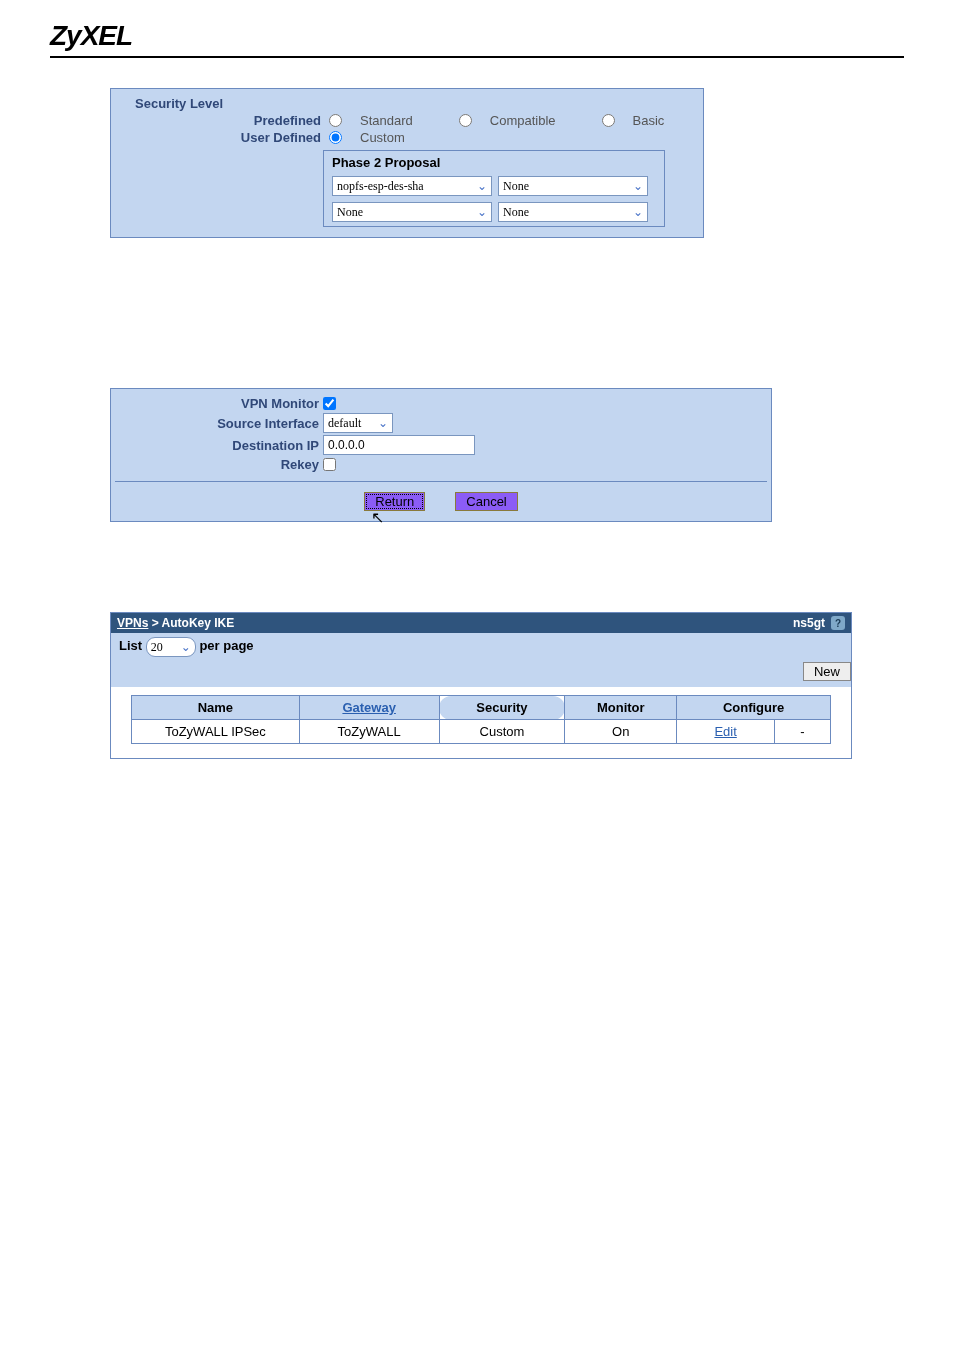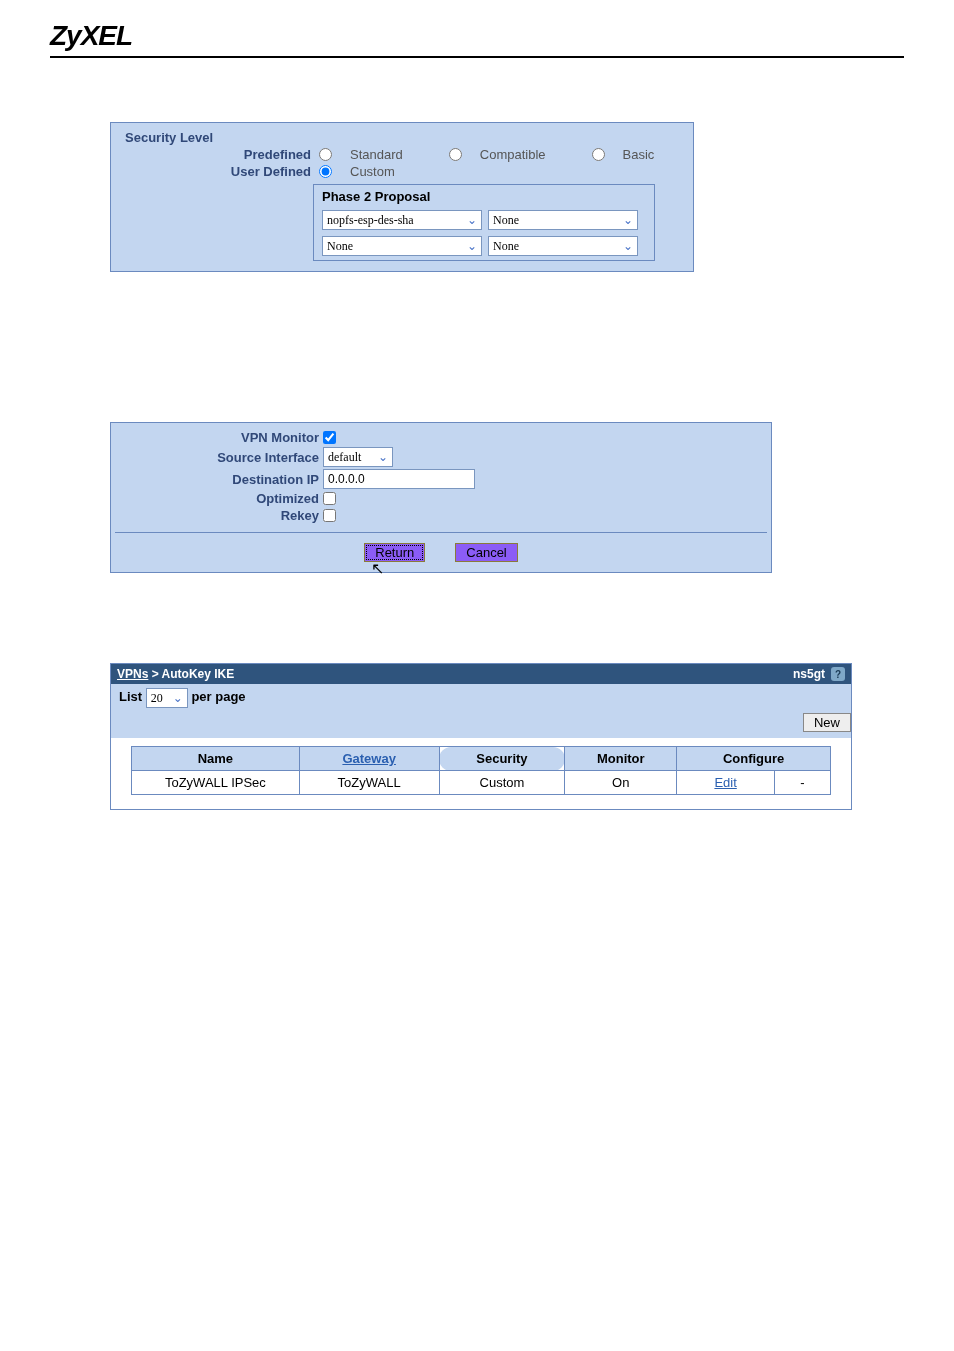--- a/index.html
+++ b/index.html
@@ -29,23 +29,22 @@
   }
   
   .panel {
     border: 1px solid #6b8abf;
     background: #c3d6f0;
     font-size: 13px;
   }
   .sec1 {
     width: 580px;
     margin-left: 60px;
-    padding: 6px 0 10px 2px;
+    padding: 6px 0 10px 12px;
     position: relative;
-    margin-top: 34px;
   }
   .sec1-row {
     display: flex;
     align-items: center;
     padding: 1px 8px;
   }
   .sec1-label {
     width: 190px;
     text-align: right;
     font-weight: bold;
@@ -277,24 +276,20 @@
       <div class="fake-select" style="width:70px;">
         <span>default</span>
         <span class="arrow">⌄</span>
       </div>
     </div>
     <div class="sec2-row">
       <div class="sec2-label">Destination IP</div>
       <input class="text-input" style="width: 152px;" value="0.0.0.0">
     </div>
     <div class="sec2-row">
-      <div class="sec2-label">Optimized</div>
-      <input type="checkbox" style="">
-    </div>
-    <div class="sec2-row">
       <div class="sec2-label">Rekey</div>
       <input type="checkbox" style="">
     </div>
     <hr class="sec2-divider">
     <div class="btn-row">
       <button class="btn btn-focus">Return</button>
       <button class="btn">Cancel</button>
       <span class="cursor-img">↖</span>
     </div>
   </div>
@@ -306,21 +301,21 @@
         <span> &gt; </span>
         <span>AutoKey IKE</span>
       </span>
       <span style="display:flex; align-items:center; gap:6px;">
         <span>ns5gt</span>
         <span class="help-icon">?</span>
       </span>
     </div>
     <div class="listbar">
       <span class="lbl">List</span>
-      <span class="fake-select" style="width:42px; vertical-align:middle;">
+      <span class="fake-select" style="width:50px; vertical-align:middle;border-radius:9px;">
         <span>20</span>
         <span class="arrow">⌄</span>
       </span>
       <span class="lbl">per page</span>
       <span class="new-btn-wrap">
         <button class="btn" style="background:#eee; border:1px solid #888;">New</button>
       </span>
     </div>
     <div class="inner-content">
       <table class="grid">

